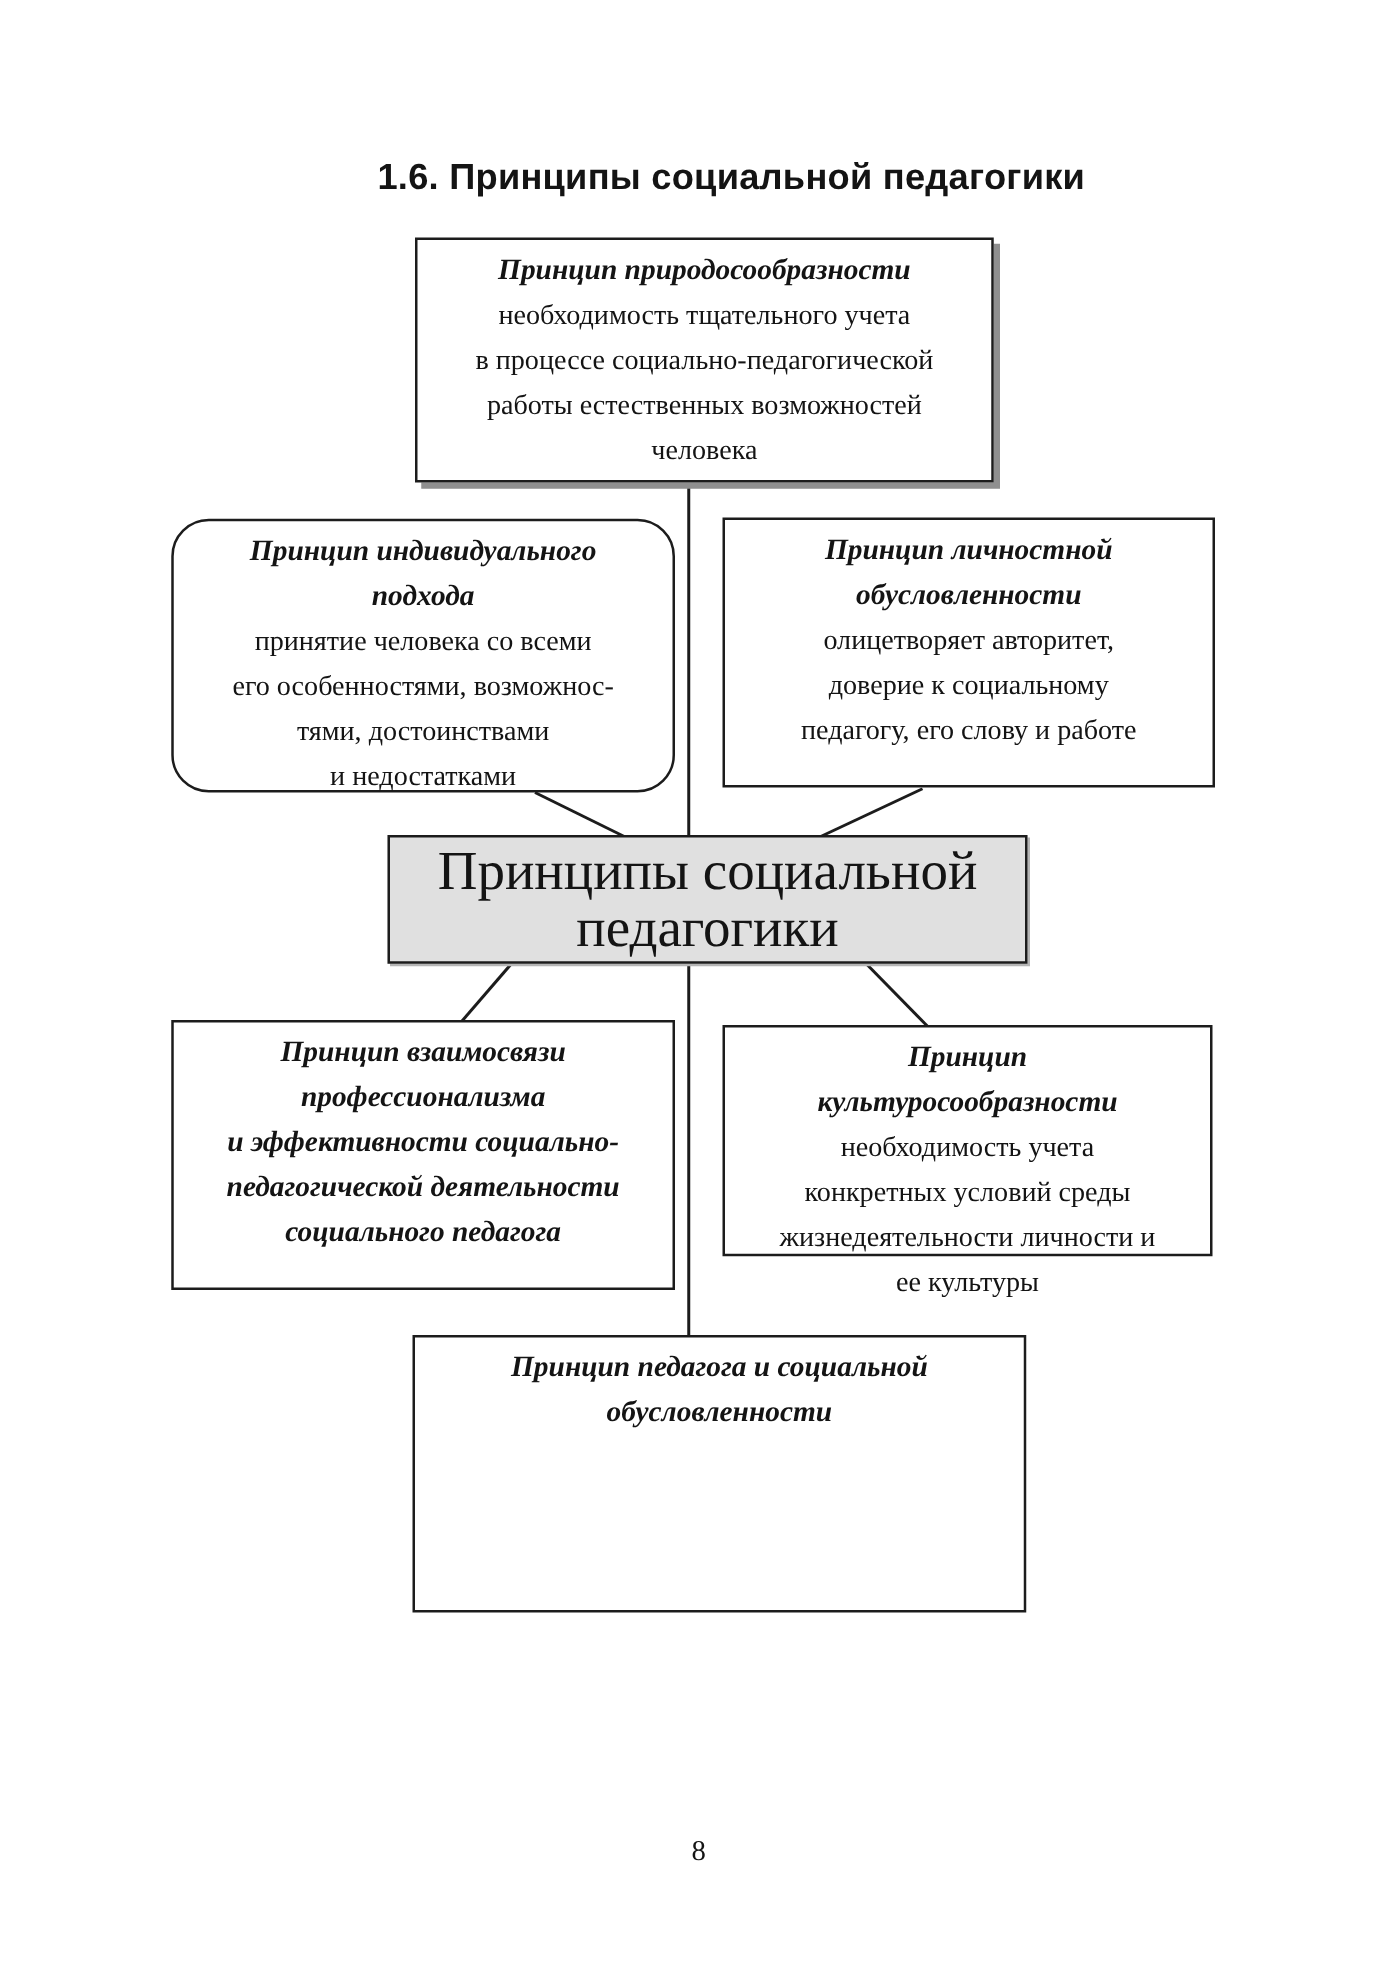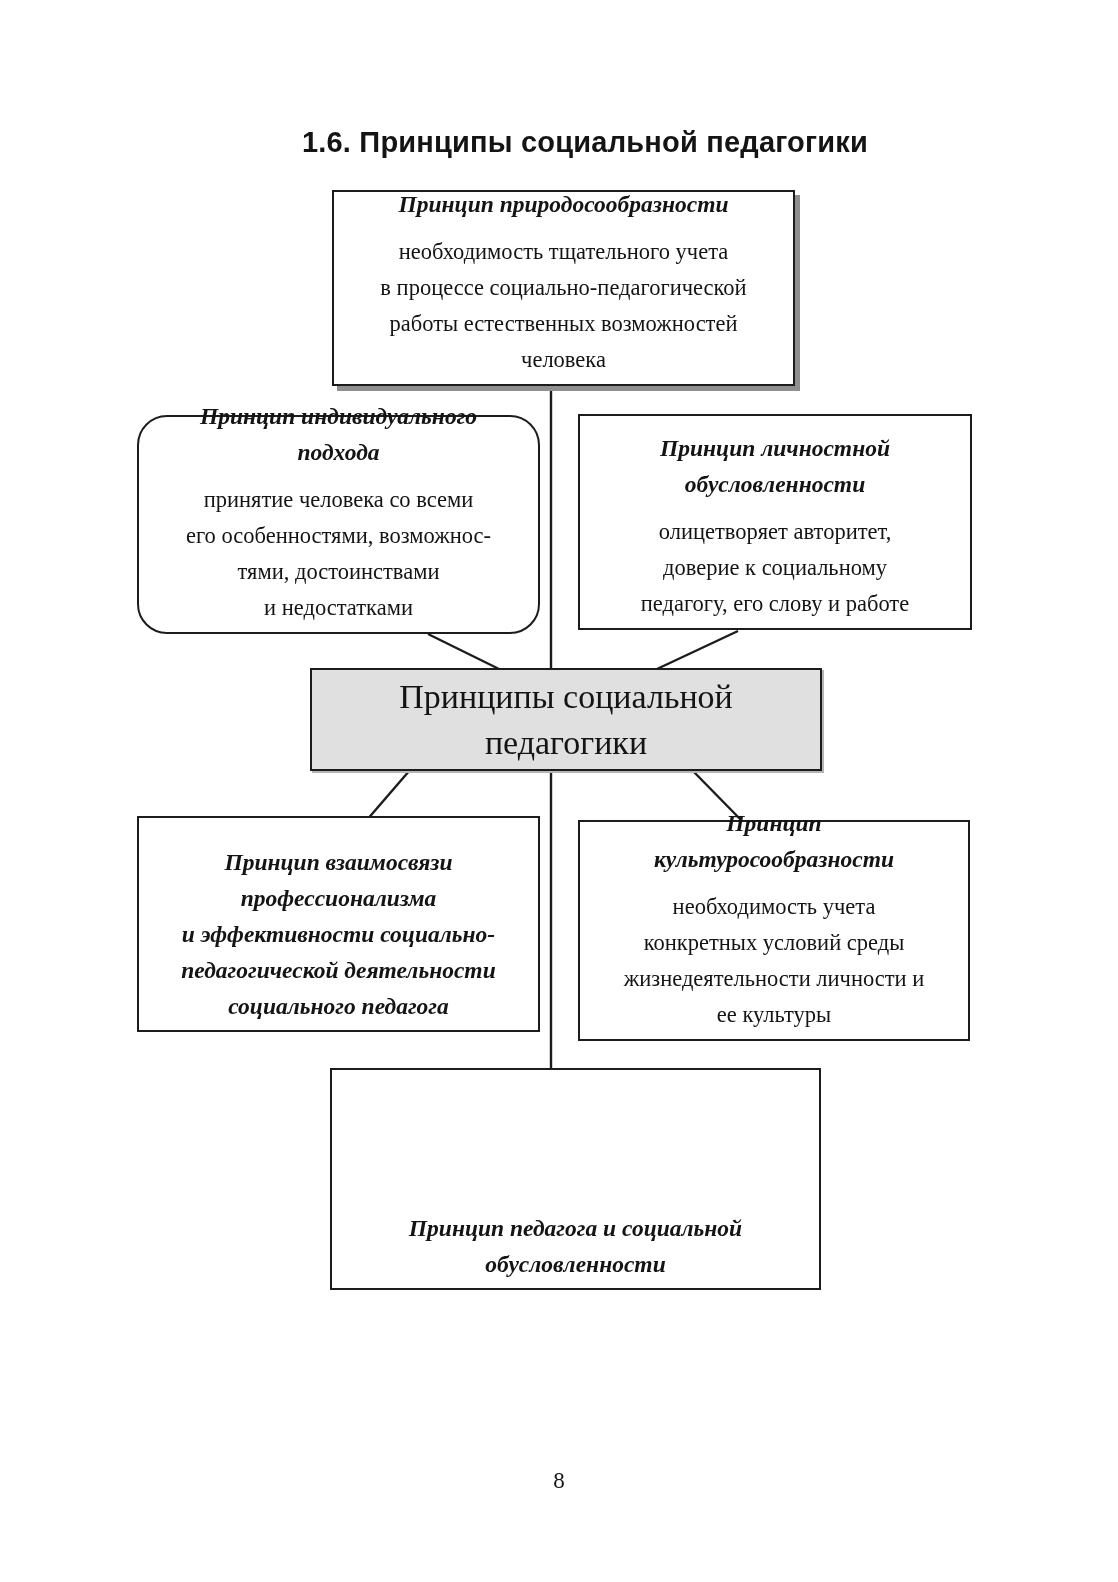--- a/index.html
+++ b/index.html
@@ -34,56 +34,55 @@
     stroke-width: 2.4;
   }
   .node {
     position: absolute;
     border: 2px solid #1c1c1c;
     background: #ffffff;
     text-align: center;
     padding: 6px 10px;
     display: flex;
     flex-direction: column;
-    justify-content: flex-end;
-    gap: 12px;
+    justify-content: flex-start;
   }
   .node-title {
     font-weight: bold;
     font-style: italic;
     font-size: 23.5px;
     line-height: 36px;
     white-space: pre-line;
   }
   .node-body {
     font-size: 22.5px;
     line-height: 36px;
     white-space: pre-line;
   }
   .box-nature {
     left: 332px; top: 190px; width: 463px; height: 196px;
     box-shadow: 5px 5px 0 #8f8f8f;
   }
   .box-individual { left: 137px; top: 415px; width: 403px; height: 219px; border-radius: 30px; }
   .box-personal   { left: 578px; top: 414px; width: 394px; height: 216px; }
   .box-professionalism { left: 137px; top: 816px; width: 403px; height: 216px; }
-  .box-cultural   { left: 578px; top: 820px; width: 392px; height: 221px; }
+  .box-cultural   { left: 578px; top: 820px; width: 392px; height: 185px; }
   .box-environment { left: 330px; top: 1068px; width: 491px; height: 222px; }
   .center-box {
     position: absolute;
     left: 310px; top: 668px; width: 512px; height: 103px;
     background: #e0e0e0;
     border: 2px solid #1c1c1c;
     display: flex;
     align-items: center;
     justify-content: center;
     box-shadow: 2px 2px 0 #b5b5b5;
   }
   .center-label {
-    font-size: 34px;
+    font-size: 44px;
     line-height: 46px;
     text-align: center;
     white-space: pre-line;
   }
   .page-number {
     position: absolute;
     top: 1468px;
     left: 0;
     width: 100%;
     text-align: center;

